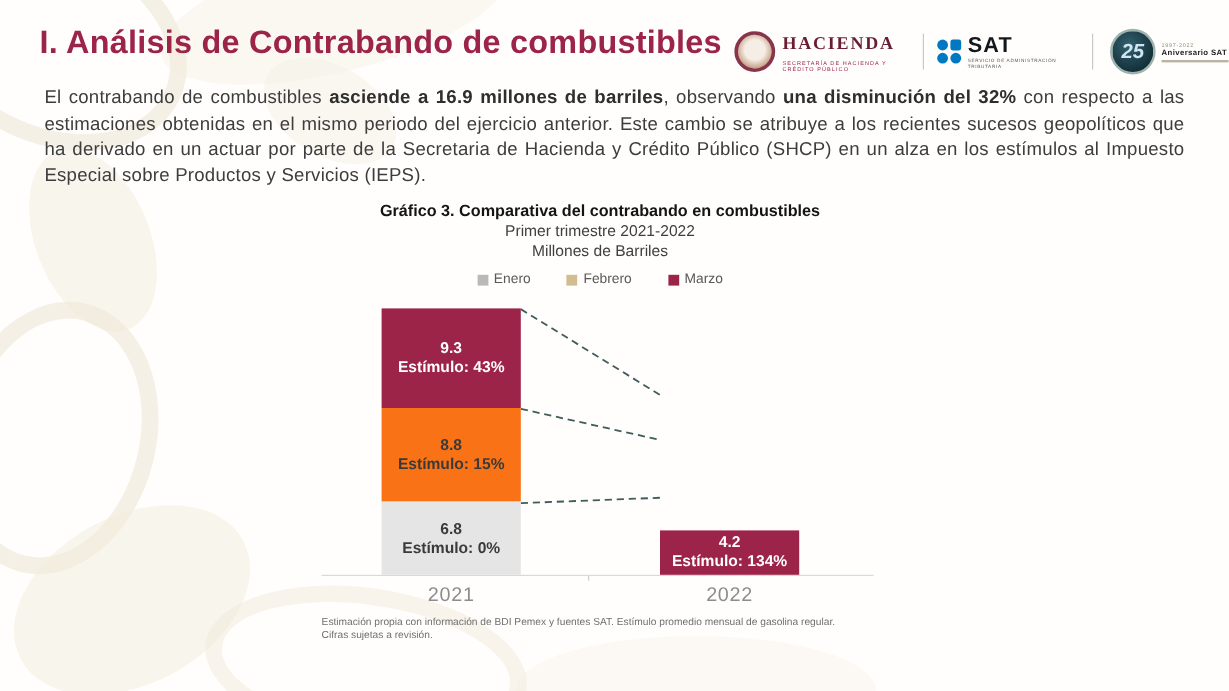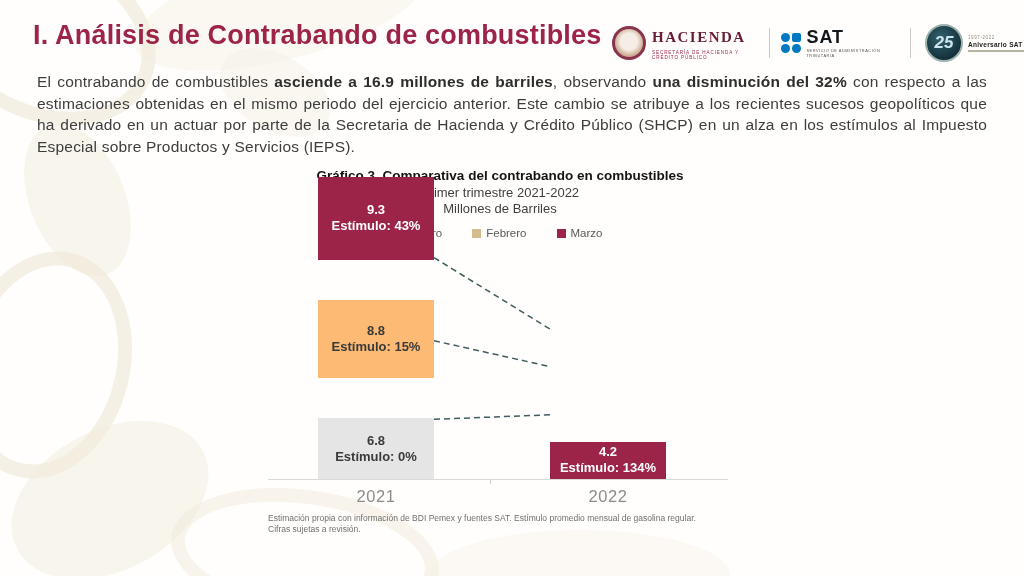--- a/index.html
+++ b/index.html
@@ -48,21 +48,21 @@
   .chart { position:absolute; left:268px; top:168px; width:464px; }
   .c-title { text-align:center; font-size:13.5px; font-weight:bold; color:#141414; }
   .c-sub, .c-unit { text-align:center; font-size:13px; color:#3f3f3f; line-height:16px; }
   .c-sub { margin-top:2px; }
   .legend { display:flex; justify-content:center; gap:30px; margin-top:9px; height:14px; }
   .lg { display:flex; align-items:center; gap:5px; font-size:11.5px; color:#595959; }
   .lg-sq { width:9px; height:9px; display:inline-block; }
 
   .plot { position:relative; margin-top:7px; width:460px; height:233px;
           border-bottom:1px solid #d9d9d9; }
-  .bar { position:absolute; bottom:0; width:116px; display:flex; flex-direction:column;gap:40px; }
+  .bar { position:absolute; bottom:0; width:116px; display:flex; flex-direction:column; }
   .bar-2021 { left:50px; }
   .bar-2022 { left:282px; }
   .seg { display:flex; flex-direction:column; justify-content:center; align-items:center;
          text-align:center; font-weight:bold; overflow:hidden; }
   .seg-val { font-size:13px; line-height:16px; }
   .seg-est { font-size:13px; line-height:16px; }
   .dash-svg { position:absolute; left:0; top:0; width:460px; height:233px; overflow:visible; pointer-events:none; }
   .dash-svg line { stroke:#3f5c5e; stroke-width:1.5; stroke-dasharray:6 4; fill:none; }
   .tick { position:absolute; left:222px; top:233px; width:1px; height:4px; background:#cfcfcf; }
   .xlab { position:absolute; top:240px; width:116px; text-align:center; font-size:16.5px;
@@ -149,21 +149,21 @@
         <svg class="dash-svg">
             <line x1="166" y1="10.6" x2="282" y2="82.1"></line>
             <line x1="166" y1="93.7" x2="282" y2="119.6"></line>
             <line x1="166" y1="172.3" x2="282" y2="167.8"></line>
           </svg>
         <div class="bar bar-2021">
             <div class="seg" style="background: rgb(157, 36, 73); color: rgb(255, 255, 255); height: 83px;">
               <div class="seg-val">9.3</div>
               <div class="seg-est">Estímulo: 43%</div>
             </div>
-            <div class="seg" style="background: #fdba74; color: rgb(58, 58, 58); height: 78.6px;">
+            <div class="seg" style="background: #f97316; color: rgb(58, 58, 58); height: 78.6px;">
               <div class="seg-val">8.8</div>
               <div class="seg-est">Estímulo: 15%</div>
             </div>
             <div class="seg" style="background: #e5e5e5; color: rgb(58, 58, 58); height: 60.7px;">
               <div class="seg-val">6.8</div>
               <div class="seg-est">Estímulo: 0%</div>
             </div>
           </div>
         <div class="bar bar-2022">
             <div class="seg" style="background: rgb(157, 36, 73); color: rgb(255, 255, 255); height: 37.5px;">

